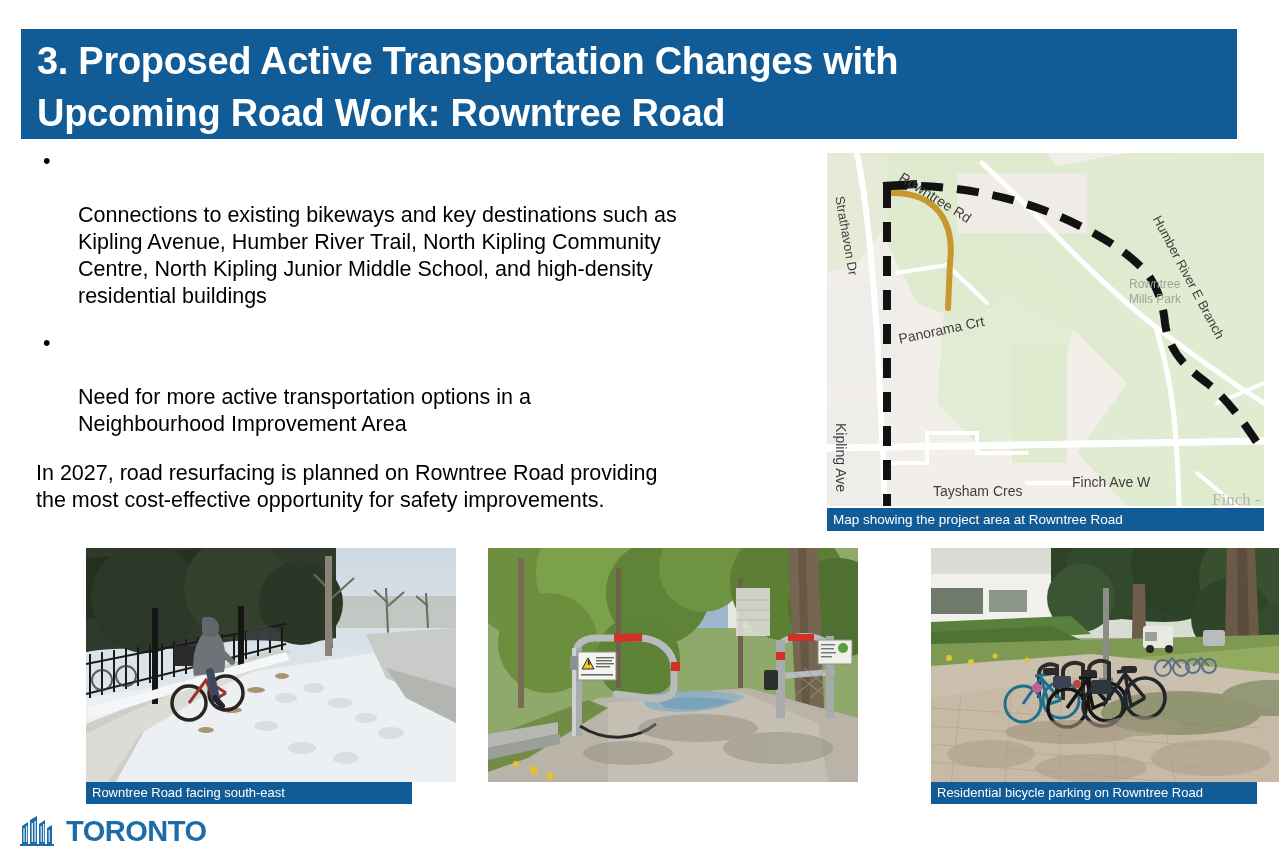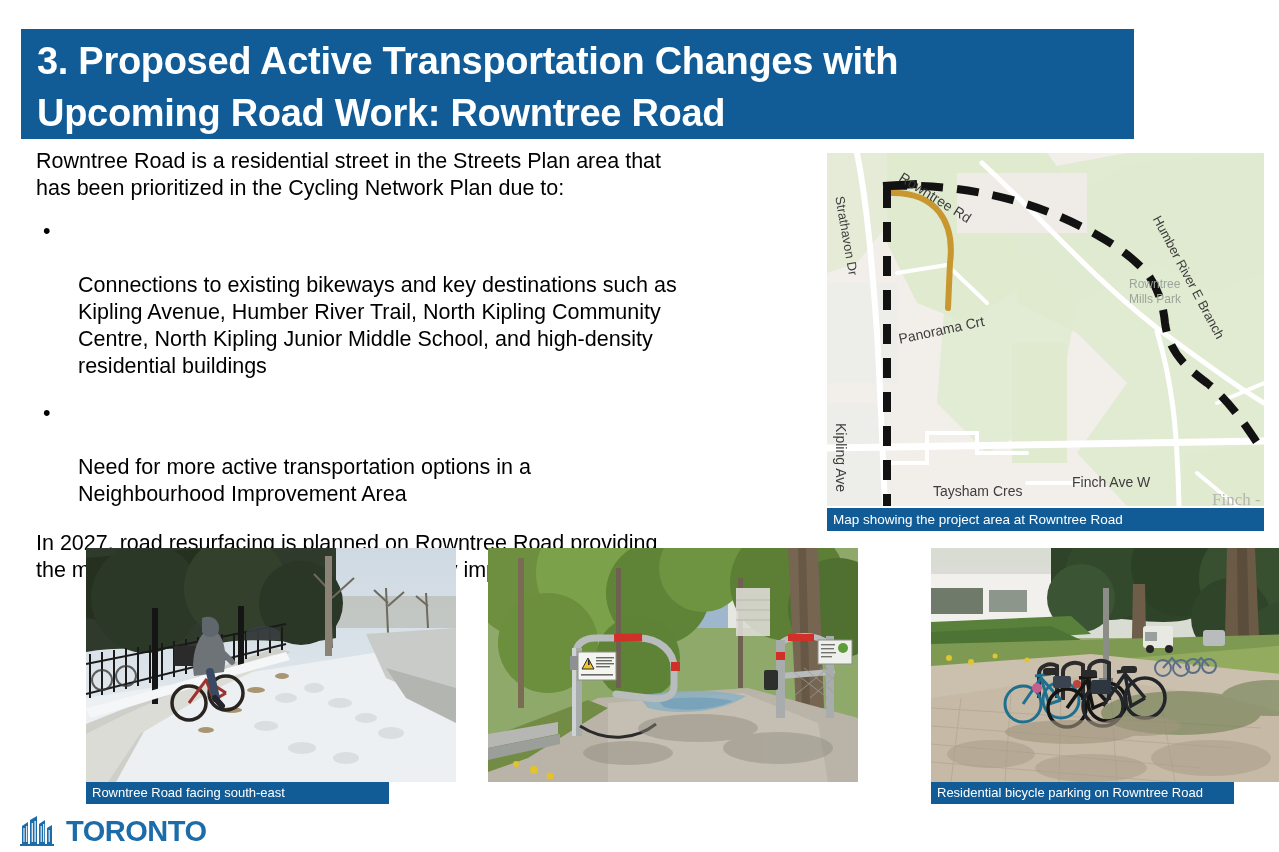--- a/index.html
+++ b/index.html
@@ -14,21 +14,21 @@
     overflow: hidden;
     font-family: "Liberation Sans", sans-serif;
     color: #000000;
   }
 
   
   #title-banner {
     position: absolute;
     left: 21px;
     top: 29px;
-    width: 1113px;
+    width: 1216px;
     height: 110px;
     background: #115c96;
     box-sizing: border-box;
     padding: 6px 0 0 16px;
   }
   #title-banner .title-text {
     color: #ffffff;
     font-size: 38px;
     font-weight: bold;
     line-height: 52px;
@@ -133,21 +133,21 @@
   }
   .photo-card .photo {
     position: relative;
     width: 370px;
     height: 234px;
     overflow: hidden;
     background: #4b5a49;
   }
   .photo-card .photo svg { display: block; }
   .photo-card .cap {
-    width: 303px;
+    width: 326px;
     height: 22px;
     background: #115c96;
     color: #ffffff;
     font-size: 13px;
     line-height: 22px;
     padding-left: 6px;
     box-sizing: border-box;
     white-space: nowrap;
     overflow: hidden;
   }
@@ -184,22 +184,20 @@
 </head>
 <body>
 
 <div id="title-banner">
   <div class="title-text">3. Proposed Active Transportation Changes with
 Upcoming Road Work: Rowntree Road</div>
 </div>
 
 <div id="body-col">
 
-  <p class="lead-para">Rowntree Road is a residential street in the Streets Plan area that
-has been prioritized in the Cycling Network Plan due to:</p>
 
   <ul class="bullets">
     <li>
       <span class="dot">•</span>
       <span>Connections to existing bikeways and key destinations such as
 Kipling Avenue, Humber River Trail, North Kipling Community
 Centre, North Kipling Junior Middle School, and high-density
 residential buildings</span>
     </li>
     <li>

